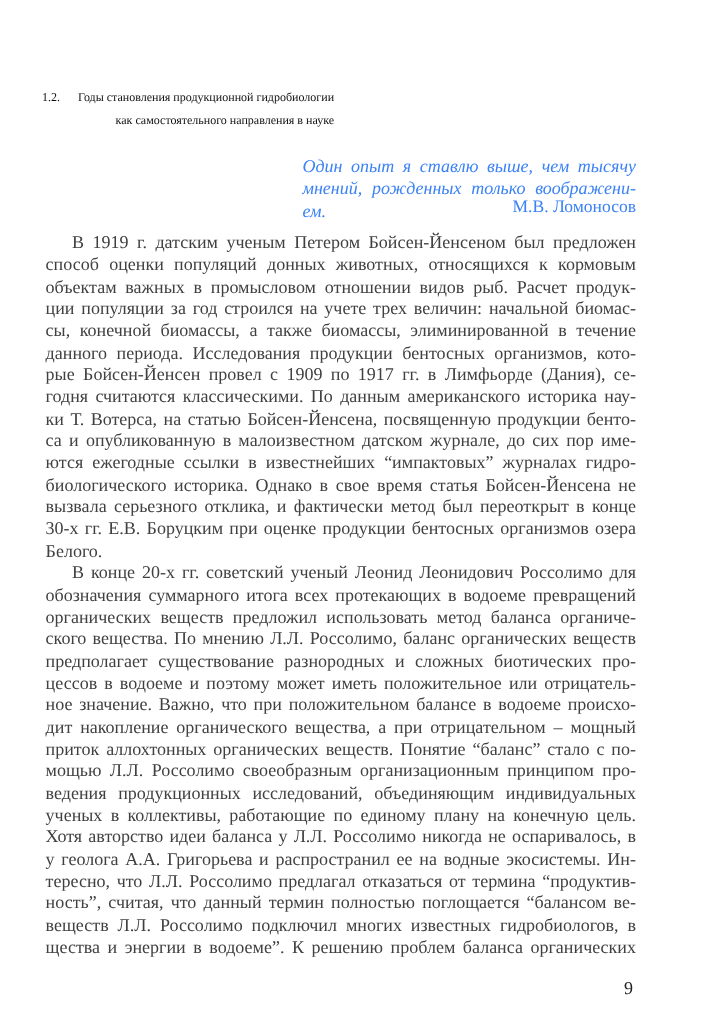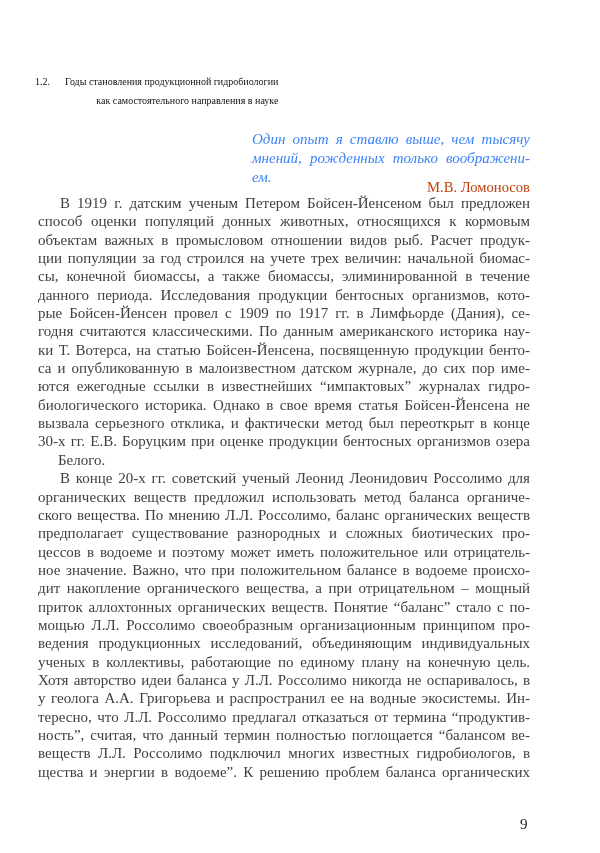--- a/index.html
+++ b/index.html
@@ -21,33 +21,33 @@
   .heading .line2 { padding-left: 30px; text-align: right; }
   .epigraph {
     position: absolute; left: 252px; top: 115px; width: 278px;
     font-style: italic; font-size: 15px; line-height: 19px;
     color: #3b82f6;
     margin-top: 15px;
   }
   .epigraph .ln { display: block; white-space: nowrap; text-align: justify; text-align-last: justify; }
   .epigraph .ln.last { text-align-last: left; }
   .author {
-    position: absolute; right: 70px; top: 178px;
-    font-size: 14.6px; line-height: 19px; color: #c2410c;
+    position: absolute; right: 70px; top: 164px;
+    font-size: 14.6px; line-height: 19px; color: #3b82f6;
   }
   .body-text {
     position: absolute; left: 38px; top: 194px; width: 492px;
     font-size: 15px; line-height: 18.35px; color: #404040;
   }
   .body-text .ln {
     display: block; white-space: nowrap; height: 18.35px;
     text-align: justify; text-align-last: justify;
   }
   .body-text .ln.indent { padding-left: 22px; }
-  .body-text .ln.last { text-align-last: left; margin-left: 20px; }
+  .body-text .ln.last { text-align-last: left; }
   .page-number {
     position: absolute; left: 520px; top: 816px;
     font-size: 15px; color: #222;
   }
 </style>
 </head>
 <body>
 
 <div class="page">
 
@@ -78,20 +78,21 @@
       <span class="ln">ки Т. Вотерса, на статью Бойсен-Йенсена, посвященную продукции бенто-</span>
       <span class="ln">са и опубликованную в малоизвестном датском журнале, до сих пор име-</span>
       <span class="ln">ются ежегодные ссылки в известнейших “импактовых” журналах гидро-</span>
       <span class="ln">биологического историка. Однако в свое время статья Бойсен-Йенсена не</span>
       <span class="ln">вызвала серьезного отклика, и фактически метод был переоткрыт в конце</span>
       <span class="ln">30-х гг. Е.В. Боруцким при оценке продукции бентосных организмов озера</span>
       <span class="ln last">Белого.</span>
     </div>
     <div>
       <span class="ln indent">В конце 20-х гг. советский ученый Леонид Леонидович Россолимо для</span>
+      <span class="ln">обозначения суммарного итога всех протекающих в водоеме превращений</span>
       <span class="ln">органических веществ предложил использовать метод баланса органиче-</span>
       <span class="ln">ского вещества. По мнению Л.Л. Россолимо, баланс органических веществ</span>
       <span class="ln">предполагает существование разнородных и сложных биотических про-</span>
       <span class="ln">цессов в водоеме и поэтому может иметь положительное или отрицатель-</span>
       <span class="ln">ное значение. Важно, что при положительном балансе в водоеме происхо-</span>
       <span class="ln">дит накопление органического вещества, а при отрицательном – мощный</span>
       <span class="ln">приток аллохтонных органических веществ. Понятие “баланс” стало с по-</span>
       <span class="ln">мощью Л.Л. Россолимо своеобразным организационным принципом про-</span>
       <span class="ln">ведения продукционных исследований, объединяющим индивидуальных</span>
       <span class="ln">ученых в коллективы, работающие по единому плану на конечную цель.</span>

